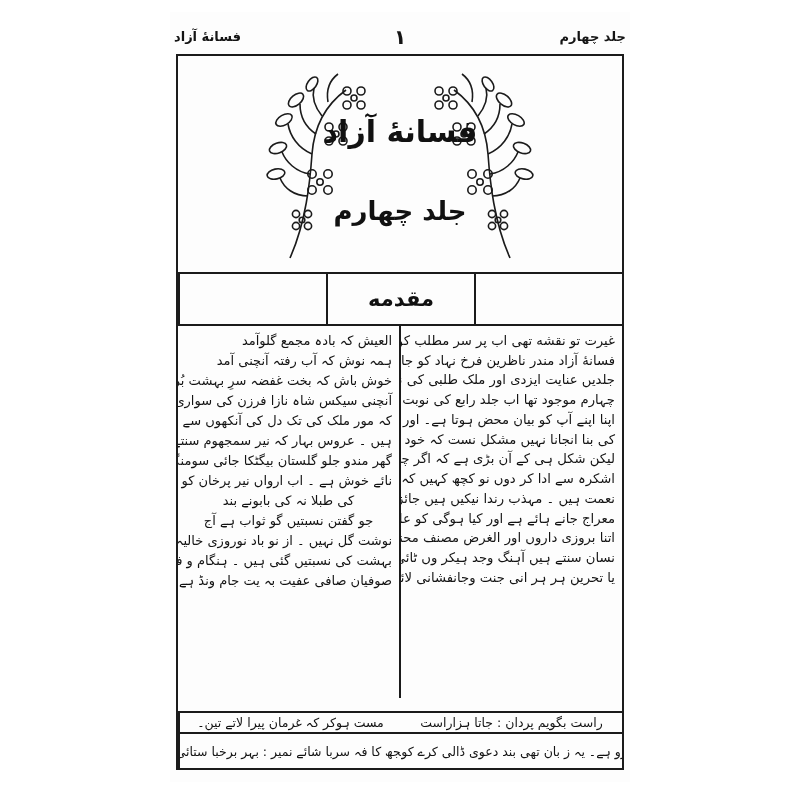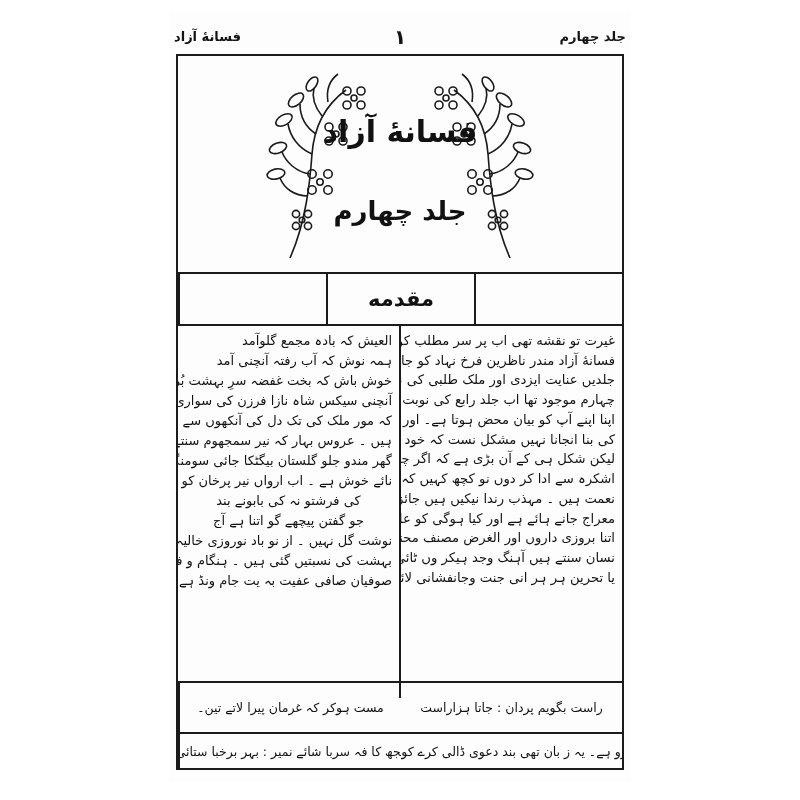--- a/index.html
+++ b/index.html
@@ -189,21 +189,21 @@
     text-align: center;
     white-space: nowrap;
   }
 
   
   .footer-band {
     position: absolute;
     left: 0;
     bottom: 34px;
     width: 100%;
-    height: 53px;
+    height: 23px;
     border-top: 2px solid #1b1b1b;
     border-bottom: 2px solid #1b1b1b;
     box-sizing: border-box;
     display: flex;
     flex-direction: row;
   }
   .footer-cell {
     flex: 1 1 0;
     display: flex;
     align-items: center;
@@ -349,22 +349,22 @@
         <div class="col col-left">
           <p>العیش کہ بادہ مجمع گلوآمد</p>
           <p>ہمہ نوش کہ آب رفتہ آنچنی آمد</p>
           <p>خوش باش کہ بخت غفضہ سرِ بہشت بُرد</p>
           <p>آنچنی سیکس شاہ نازا فرزن کی سواری باغ جہان جیتی کی ہے</p>
           <p>کہ مور ملک کی تک دل کی آنکھوں سے تماشائی</p>
           <p>ہیں ۔ عروس بہار کہ نیر سمجھوم سنتے ہی عناد لے دہ وہ طبلا لی</p>
           <p>گھر مندو جلو گلستان بیگٹکا جائی سومنگل کی ہمراہ و قسمت</p>
           <p>نائے خوش ہے ۔ اب ارواں نیر پرخان کو پیرہ و پوش ہے۔</p>
           <div class="verse-block">
-            <p>کی فرشتو نہ کی بابونے بند</p>
-            <p>جو گفتن پیچھے گو اتنا ہے آج</p>
+            <p>کی طبلا نہ کی بابونے بند</p>
+            <p>جو گفتن نسبتیں گو ثواب ہے آج</p>
           </div>
           <p>نوشت گل نہیں ۔ از نو باد نوروزی خالیہ ساز نسیم سحری سے</p>
           <p>بہشت کی نسبتیں گئی ہیں ۔ ہنگام و فی کو طبلہ عطار بجالی ہیں</p>
           <p>صوفیان صافی عفیت بہ یت جام ونڈ ہے ہنتے ہیں دوار</p>
         </div>
 
         <div class="col col-right">
           <p>غیرت تو نقشه تھی اب پر سر مطلب کو کم تین سال سے</p>
           <p>فسانهٔ آزاد مندر ناظرین فرخ نہاد کو جاتا چاہے اس انسانی تین</p>
           <p>جلدیں عنایت ایزدی اور ملک طلبی کی نیک بختی سے طبع ہوکر</p>

